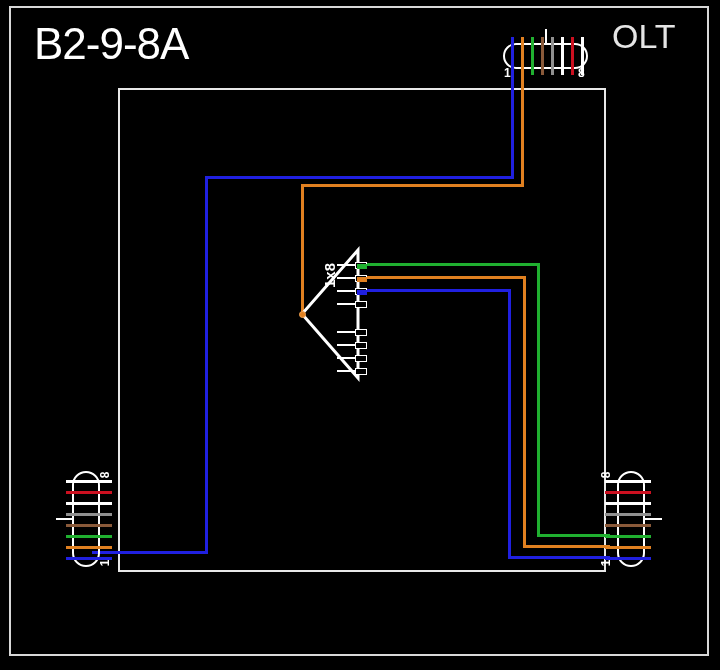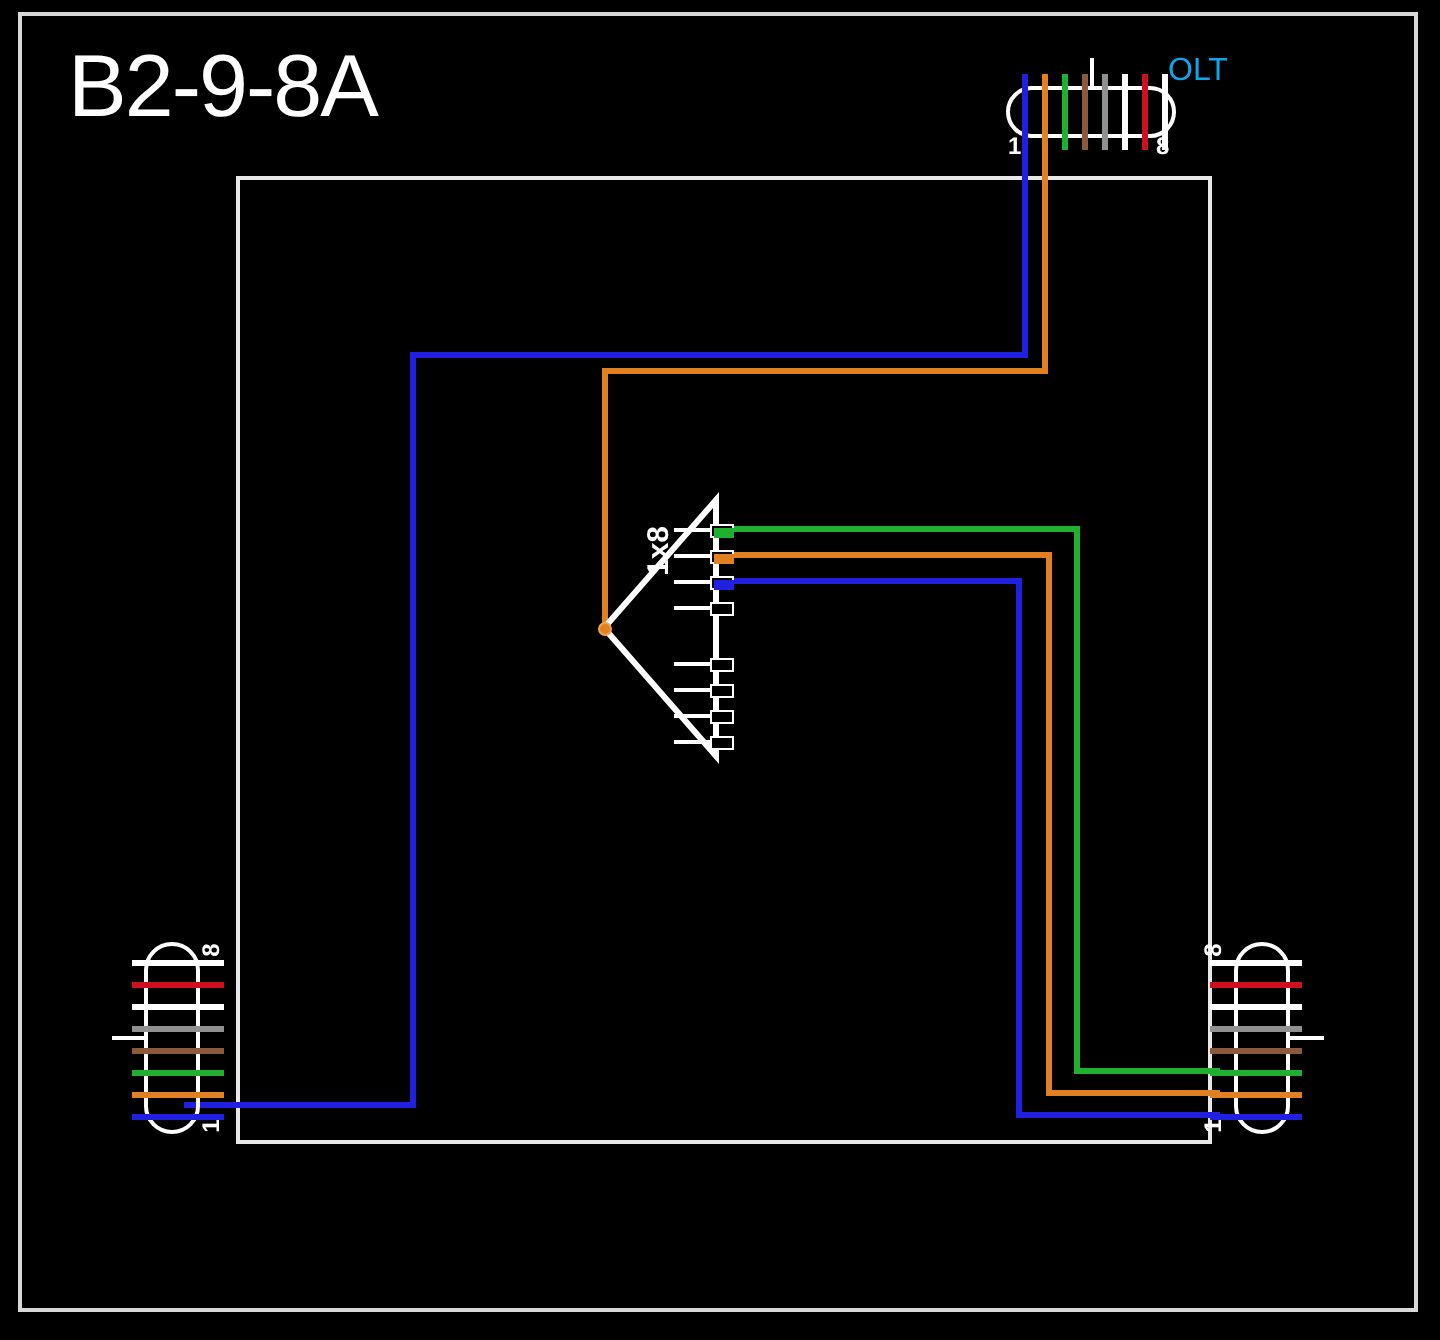--- a/index.html
+++ b/index.html
@@ -44,25 +44,25 @@
     left: 34px;
     top: 21px;
     font-size: 44px;
     line-height: 46px;
     color: #ffffff;
     letter-spacing: -1px;
     white-space: nowrap;
   }
   #olt-label {
     position: absolute;
-    left: 584px;
+    left: 612px;
     top: 22px;
-    font-size: 16px;
+    font-size: 34px;
     line-height: 28px;
-    color: #0ea5e9;
+    color: #e5e5e5;
     white-space: nowrap;
   }
   
   .wire {
     position: absolute;
   }
   
   .conn-body {
     position: absolute;
     border: 2px solid #ffffff;

